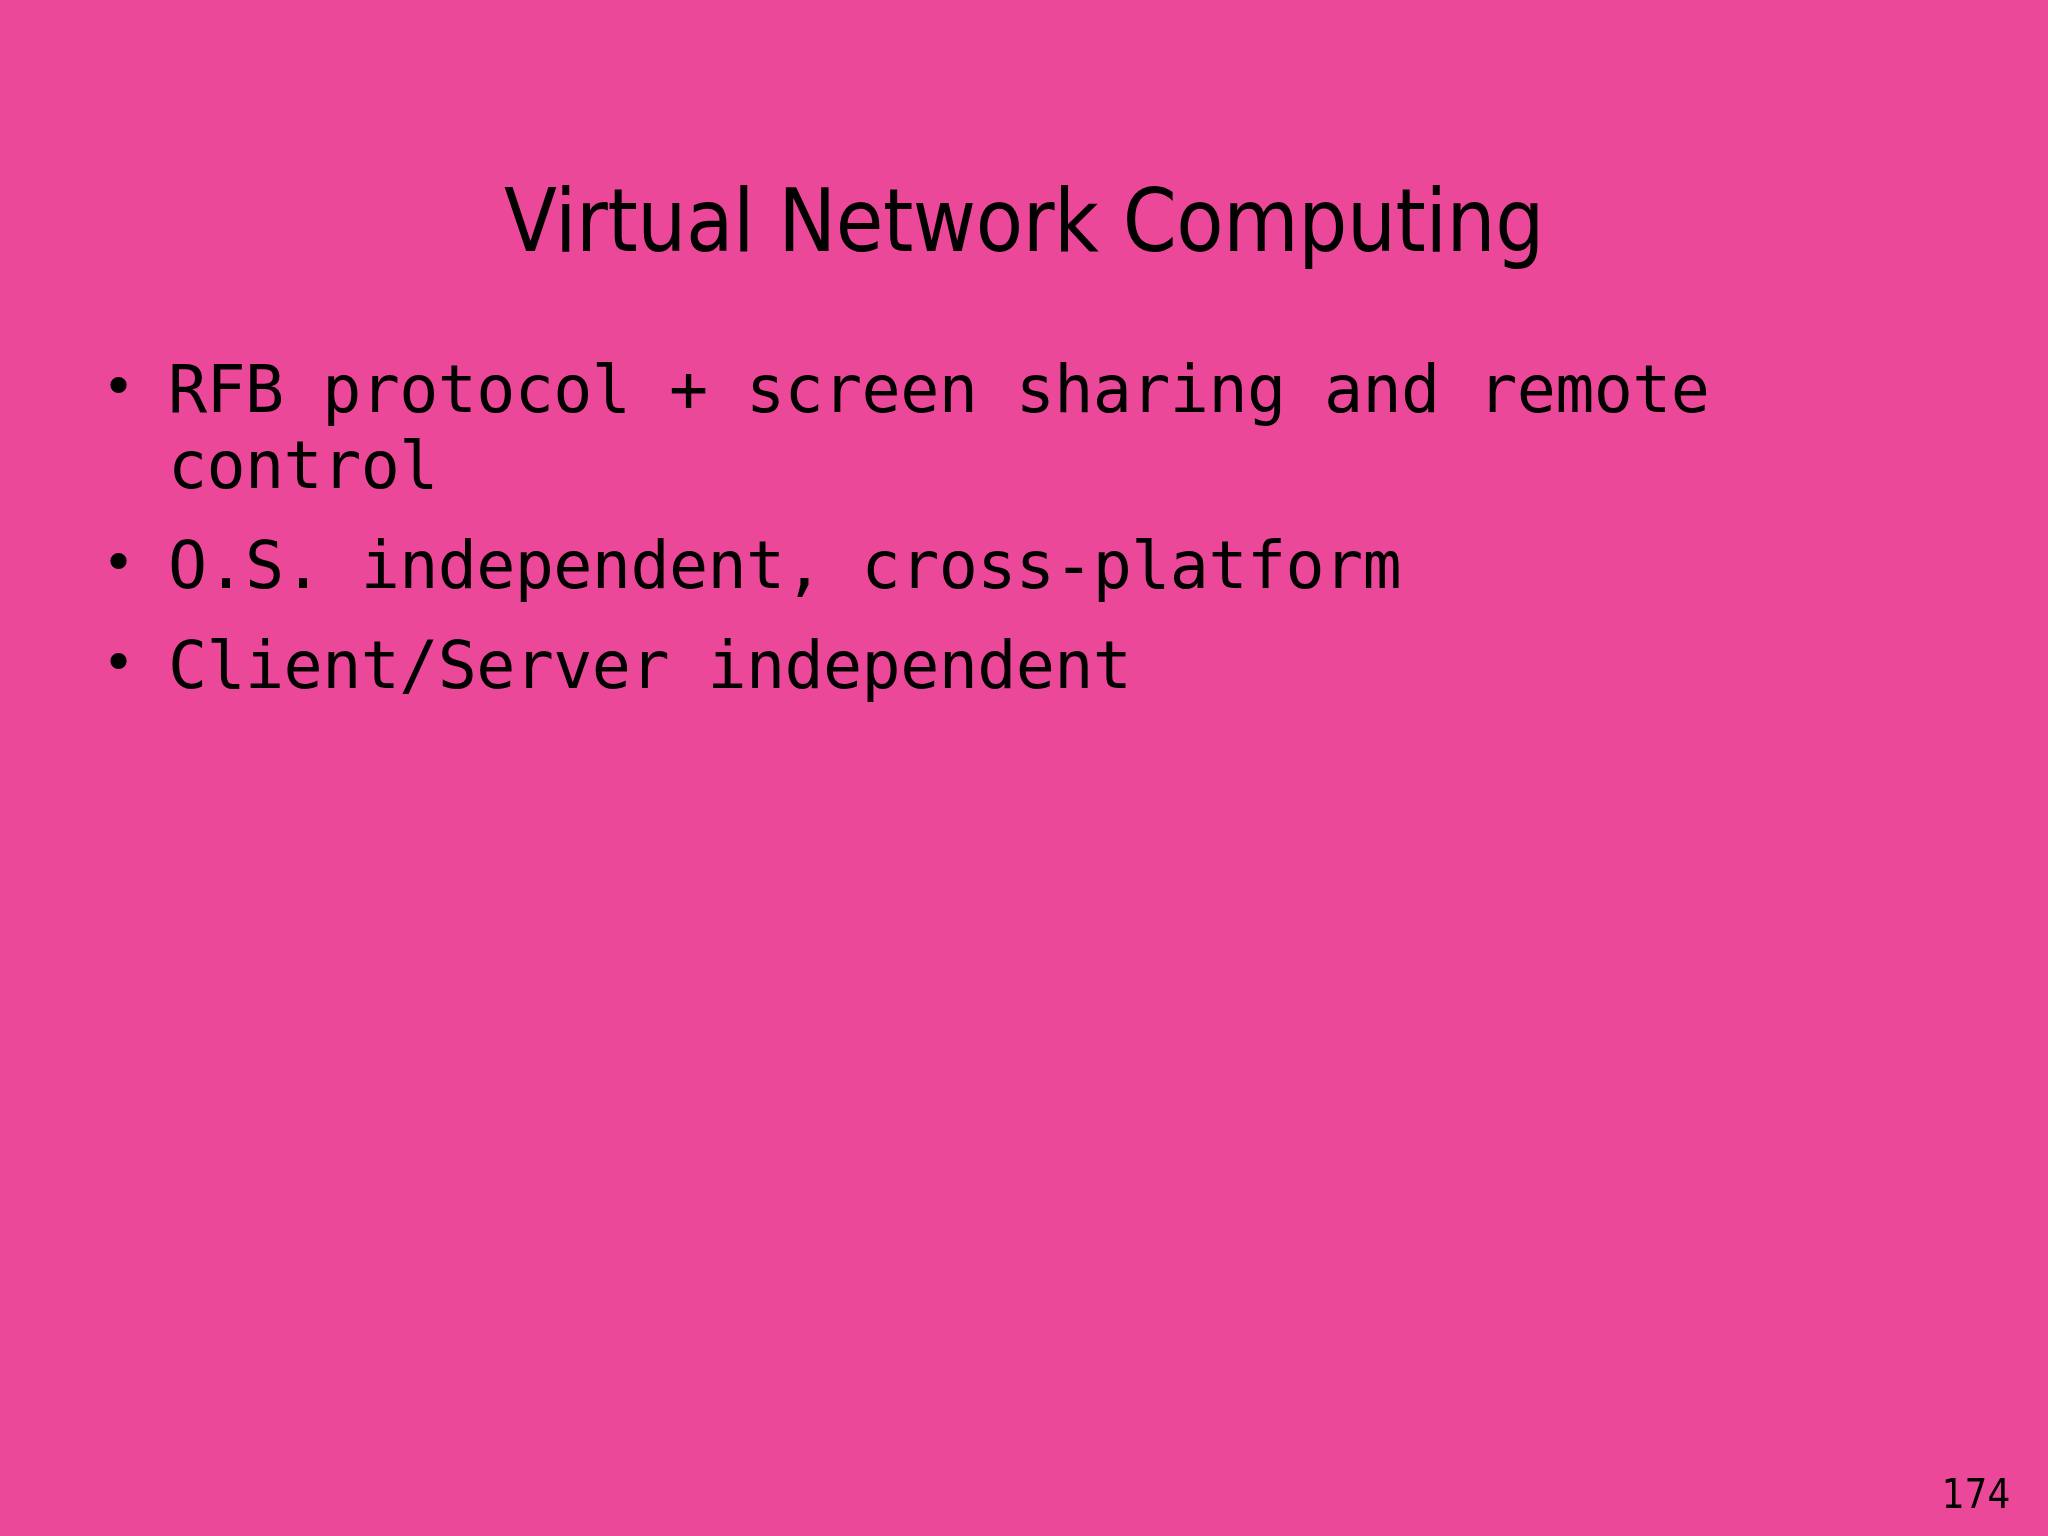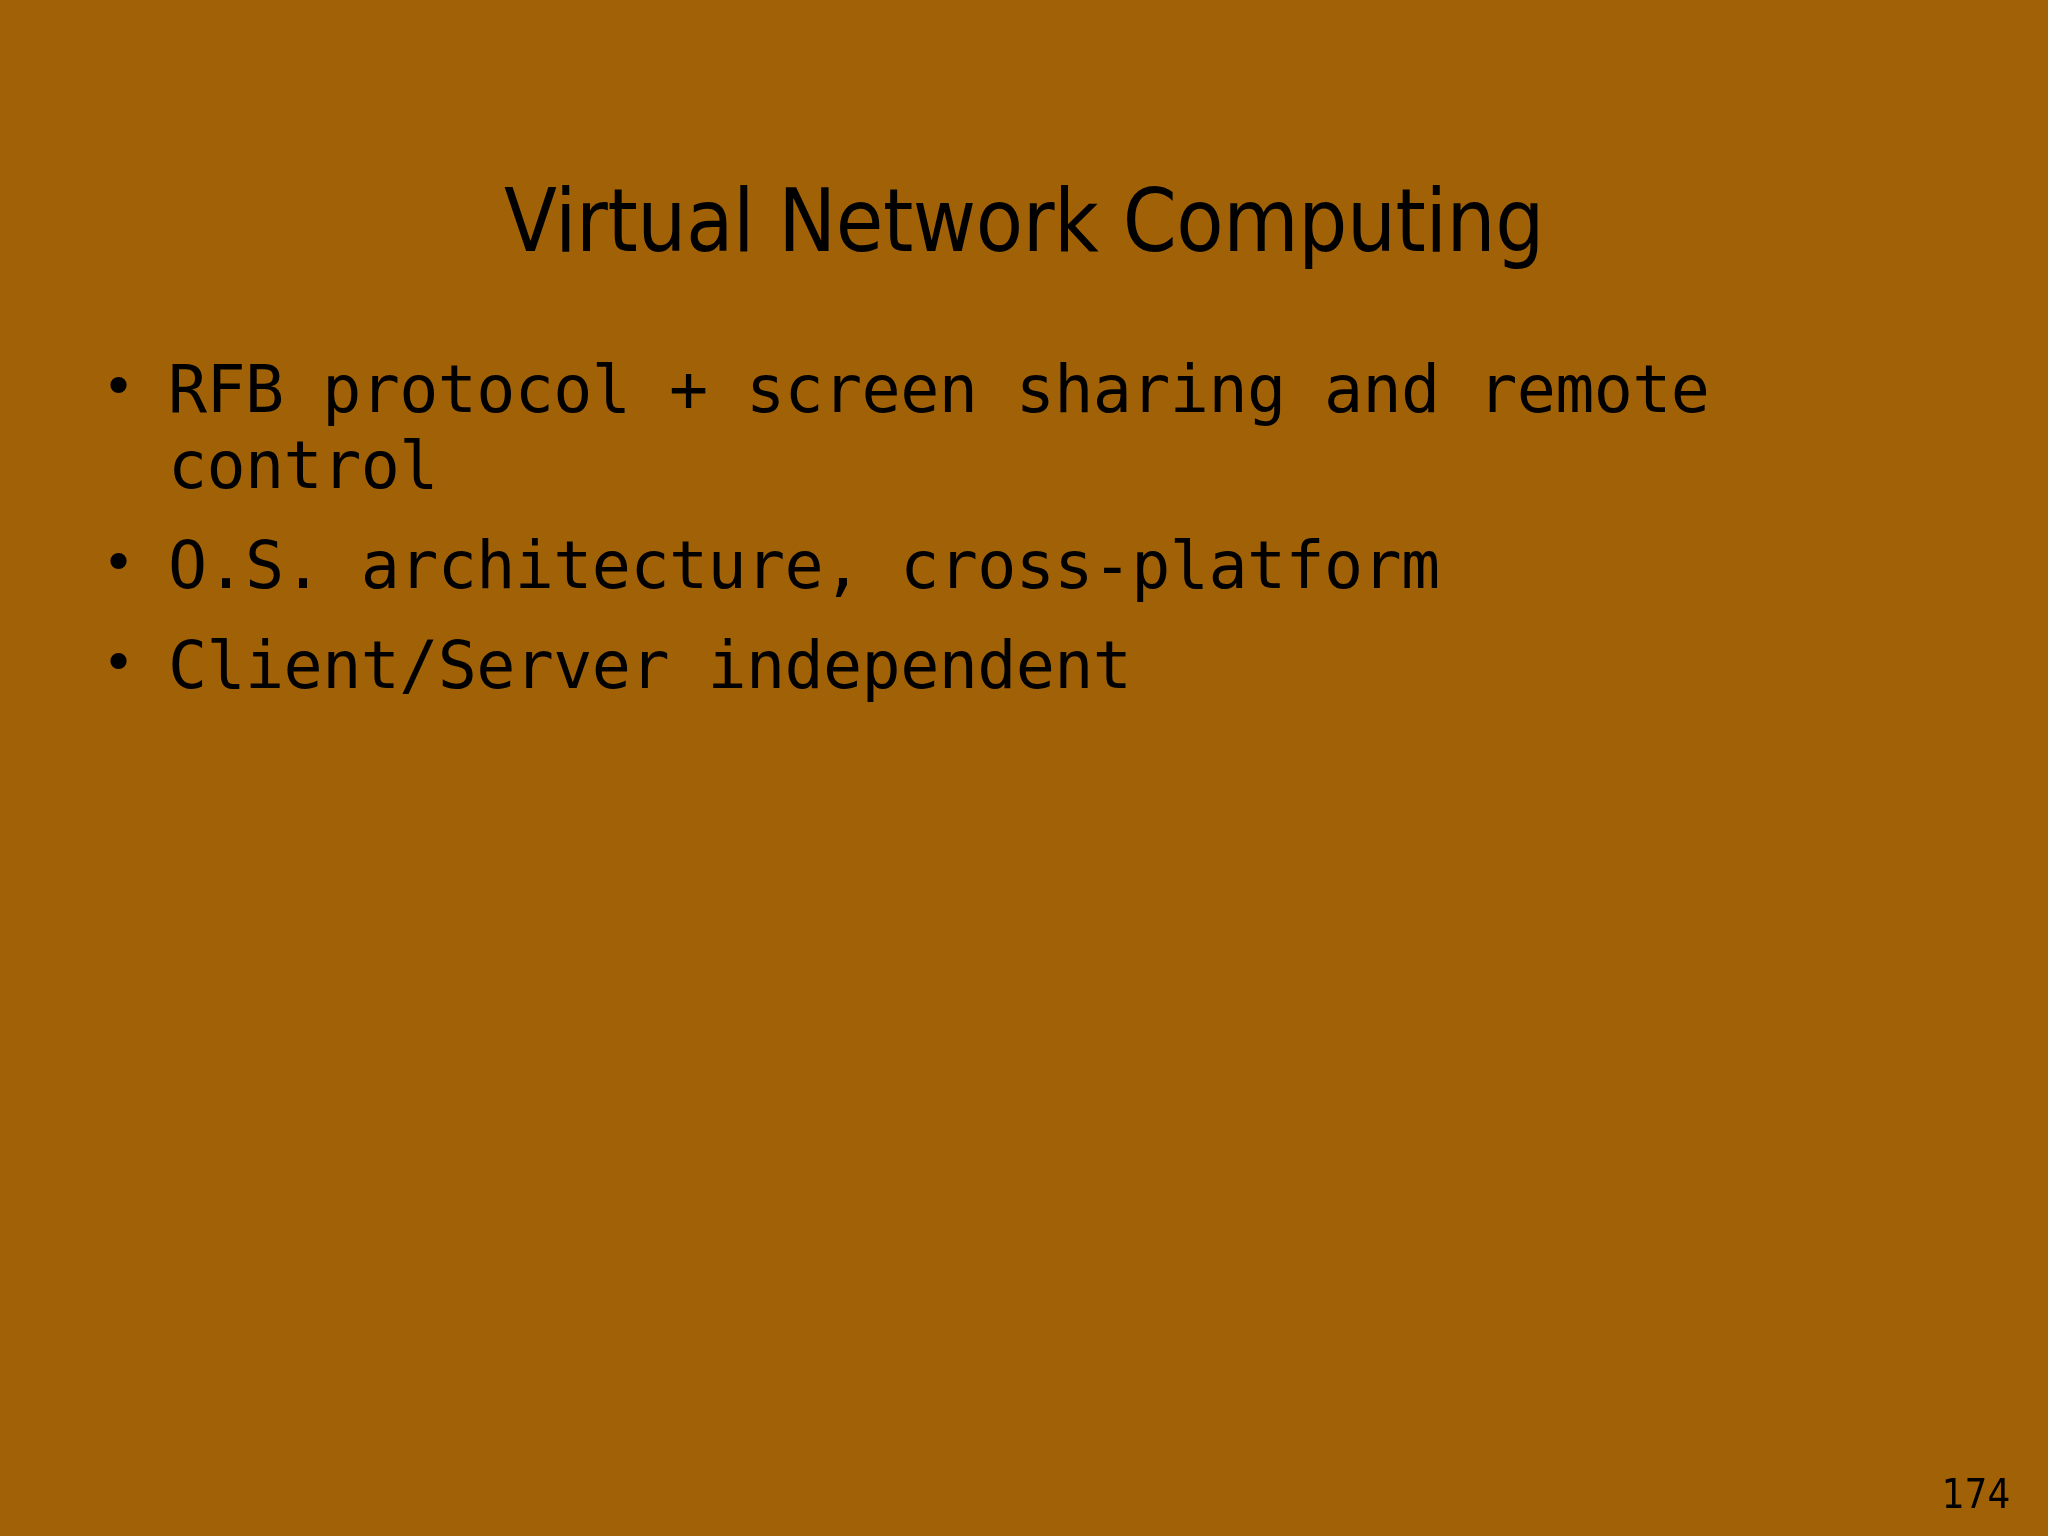--- a/index.html
+++ b/index.html
@@ -13,21 +13,21 @@
     position: relative;
     overflow: hidden;
     font-family: "Liberation Sans", sans-serif;
     color: #000000;
     -webkit-font-smoothing: antialiased;
   }
 
   .slide {
     position: absolute;
     inset: 0;
-    background: #a16207;
+    background: #ec4899;
   }
 
   
   .slide-title {
     position: absolute;
     left: 0;
     top: 116px;
     width: 2048px;
     text-align: center;
     font-family: "DejaVu Sans", sans-serif;
@@ -107,21 +107,21 @@
 
   <ul class="bullet-list">
 
     <li class="bullet-item">
       <span class="bullet-marker">•</span>
       <span class="bullet-text">RFB protocol + screen sharing and remote control</span>
     </li>
 
     <li class="bullet-item">
       <span class="bullet-marker">•</span>
-      <span class="bullet-text">O.S. architecture, cross-platform</span>
+      <span class="bullet-text">O.S. independent, cross-platform</span>
     </li>
 
     <li class="bullet-item">
       <span class="bullet-marker">•</span>
       <span class="bullet-text">Client/Server independent</span>
     </li>
 
   </ul>
 
   <div class="page-number">174</div>

